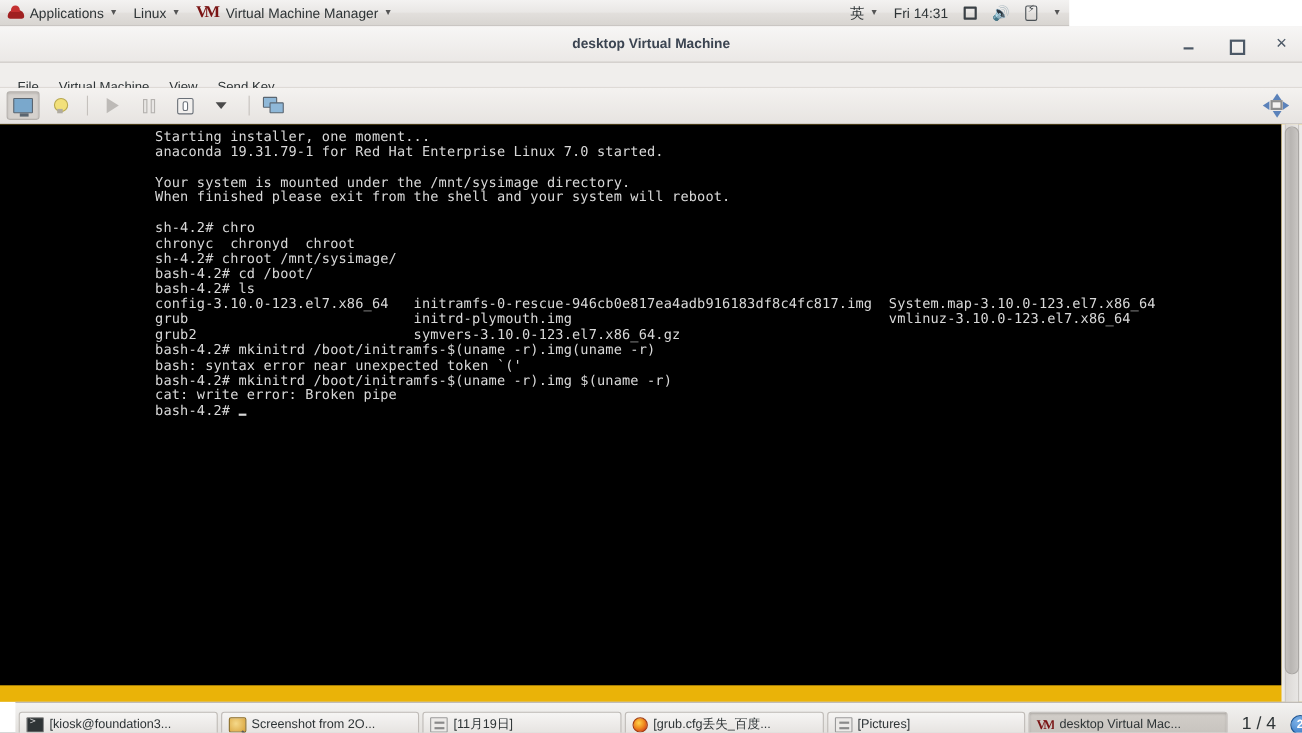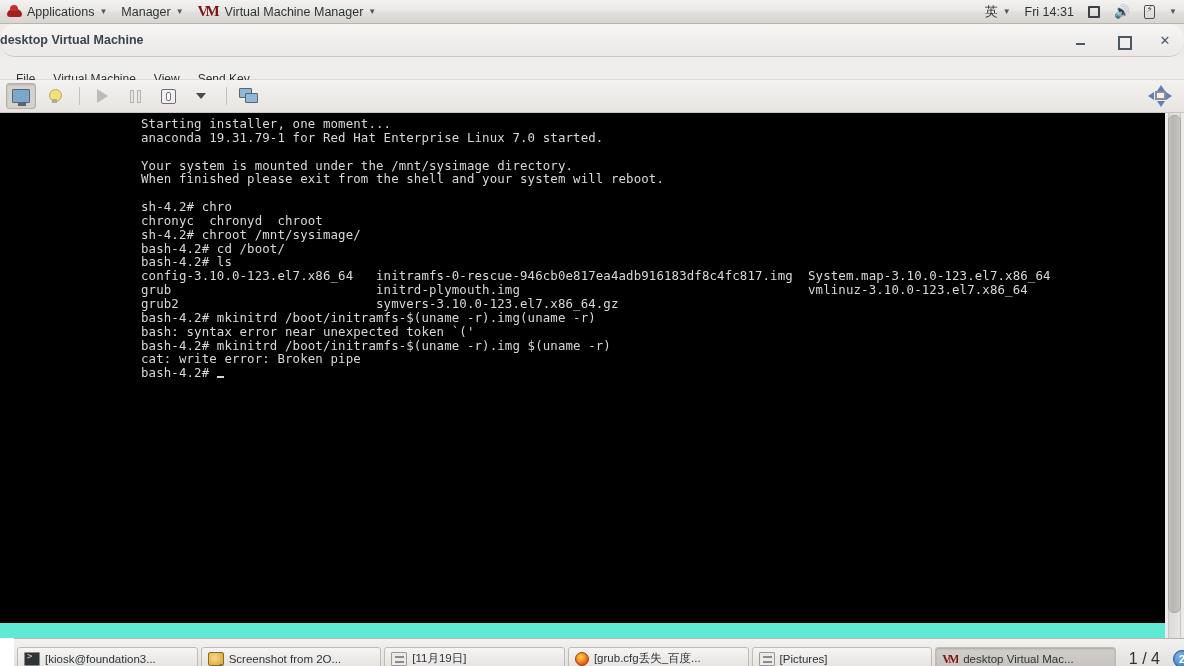--- a/index.html
+++ b/index.html
@@ -7,21 +7,21 @@
     width: 1184px; height: 666px;
     overflow: hidden;
     background: #ffffff;
     font-family: "Liberation Sans", sans-serif;
   }
   body { position: relative; }
 
   
   #top-panel {
     position: absolute; left: 0; top: 0;
-    width: 1184px; height: 24px;
+    width: 972px; height: 24px;
     background: linear-gradient(to bottom, #f3f2f1 0%, #e9e7e5 48%, #e2dfdc 52%, #d8d5d1 100%);
     border-bottom: 1px solid #b8b4b0;
     display: flex; align-items: center;
     font-size: 12.5px; color: #2e3436;
   }
   .panel-item {
     display: flex; align-items: center; gap: 5px;
     height: 24px; padding: 0 7px;
     white-space: nowrap;
   }
@@ -64,21 +64,21 @@
     position: absolute; left: 0; top: 24px;
     width: 1184px; height: 614px;
     background: #edebe9;
     display: flex; flex-direction: column;
   }
   #vm-titlebar {
     height: 33px; flex: 0 0 33px;
     background: linear-gradient(to bottom, #f7f6f5 0%, #ebe8e6 100%);
     border-bottom: 1px solid #cac6c2;
     position: relative;
-    display: flex; align-items: center;  border-radius: 15px;
+    display: flex; align-items: center; justify-content: center;
   }
   #vm-title {
     font-size: 12.5px; font-weight: bold; color: #3b4451;
   }
   #window-controls {
     position: absolute; right: 8px; top: 0; height: 33px;
     display: flex; align-items: center; gap: 20px;
   }
   .wc-btn {
     width: 22px; height: 22px; display:flex; align-items:center; justify-content:center;
@@ -184,21 +184,21 @@
     position:absolute; width:0;height:0;
   }
   .ar-l { left:0; top:7px; border-top:4px solid transparent; border-bottom:4px solid transparent; border-right:6px solid #5b82ba;}
   .ar-r { right:0; top:7px; border-top:4px solid transparent; border-bottom:4px solid transparent; border-left:6px solid #5b82ba;}
   .ar-t { left:9px; top:0; border-left:4px solid transparent; border-right:4px solid transparent; border-bottom:6px solid #5b82ba;}
   .ar-b { left:9px; bottom:0; border-left:4px solid transparent; border-right:4px solid transparent; border-top:6px solid #5b82ba;}
 
   
   #vm-body {
     flex: 1 1 auto; position: relative;
-    background: #5eead4;
+    background: #eab308;
     display: flex;
   }
   #terminal {
     width: 1165px; height: 510px;
     background: #000000;
     overflow: hidden;
     padding: 4px 0 0 0;
   }
   #terminal pre {
     font-family: "DejaVu Sans Mono", "Liberation Mono", monospace;
@@ -316,21 +316,21 @@
 
 <div id="top-panel">
 
   <div class="panel-item">
     <span class="redhat-logo"></span>
     <span>Applications</span>
     <span class="caret">▼</span>
   </div>
 
   <div class="panel-item">
-    <span>Manager</span>
+    <span>Linux</span>
     <span class="caret">▼</span>
   </div>
 
   <div class="panel-item">
     <span class="vmm-logo">VM</span>
     <span>Virtual Machine Manager</span>
     <span class="caret">▼</span>
   </div>
 
   <div id="panel-spacer"></div>

